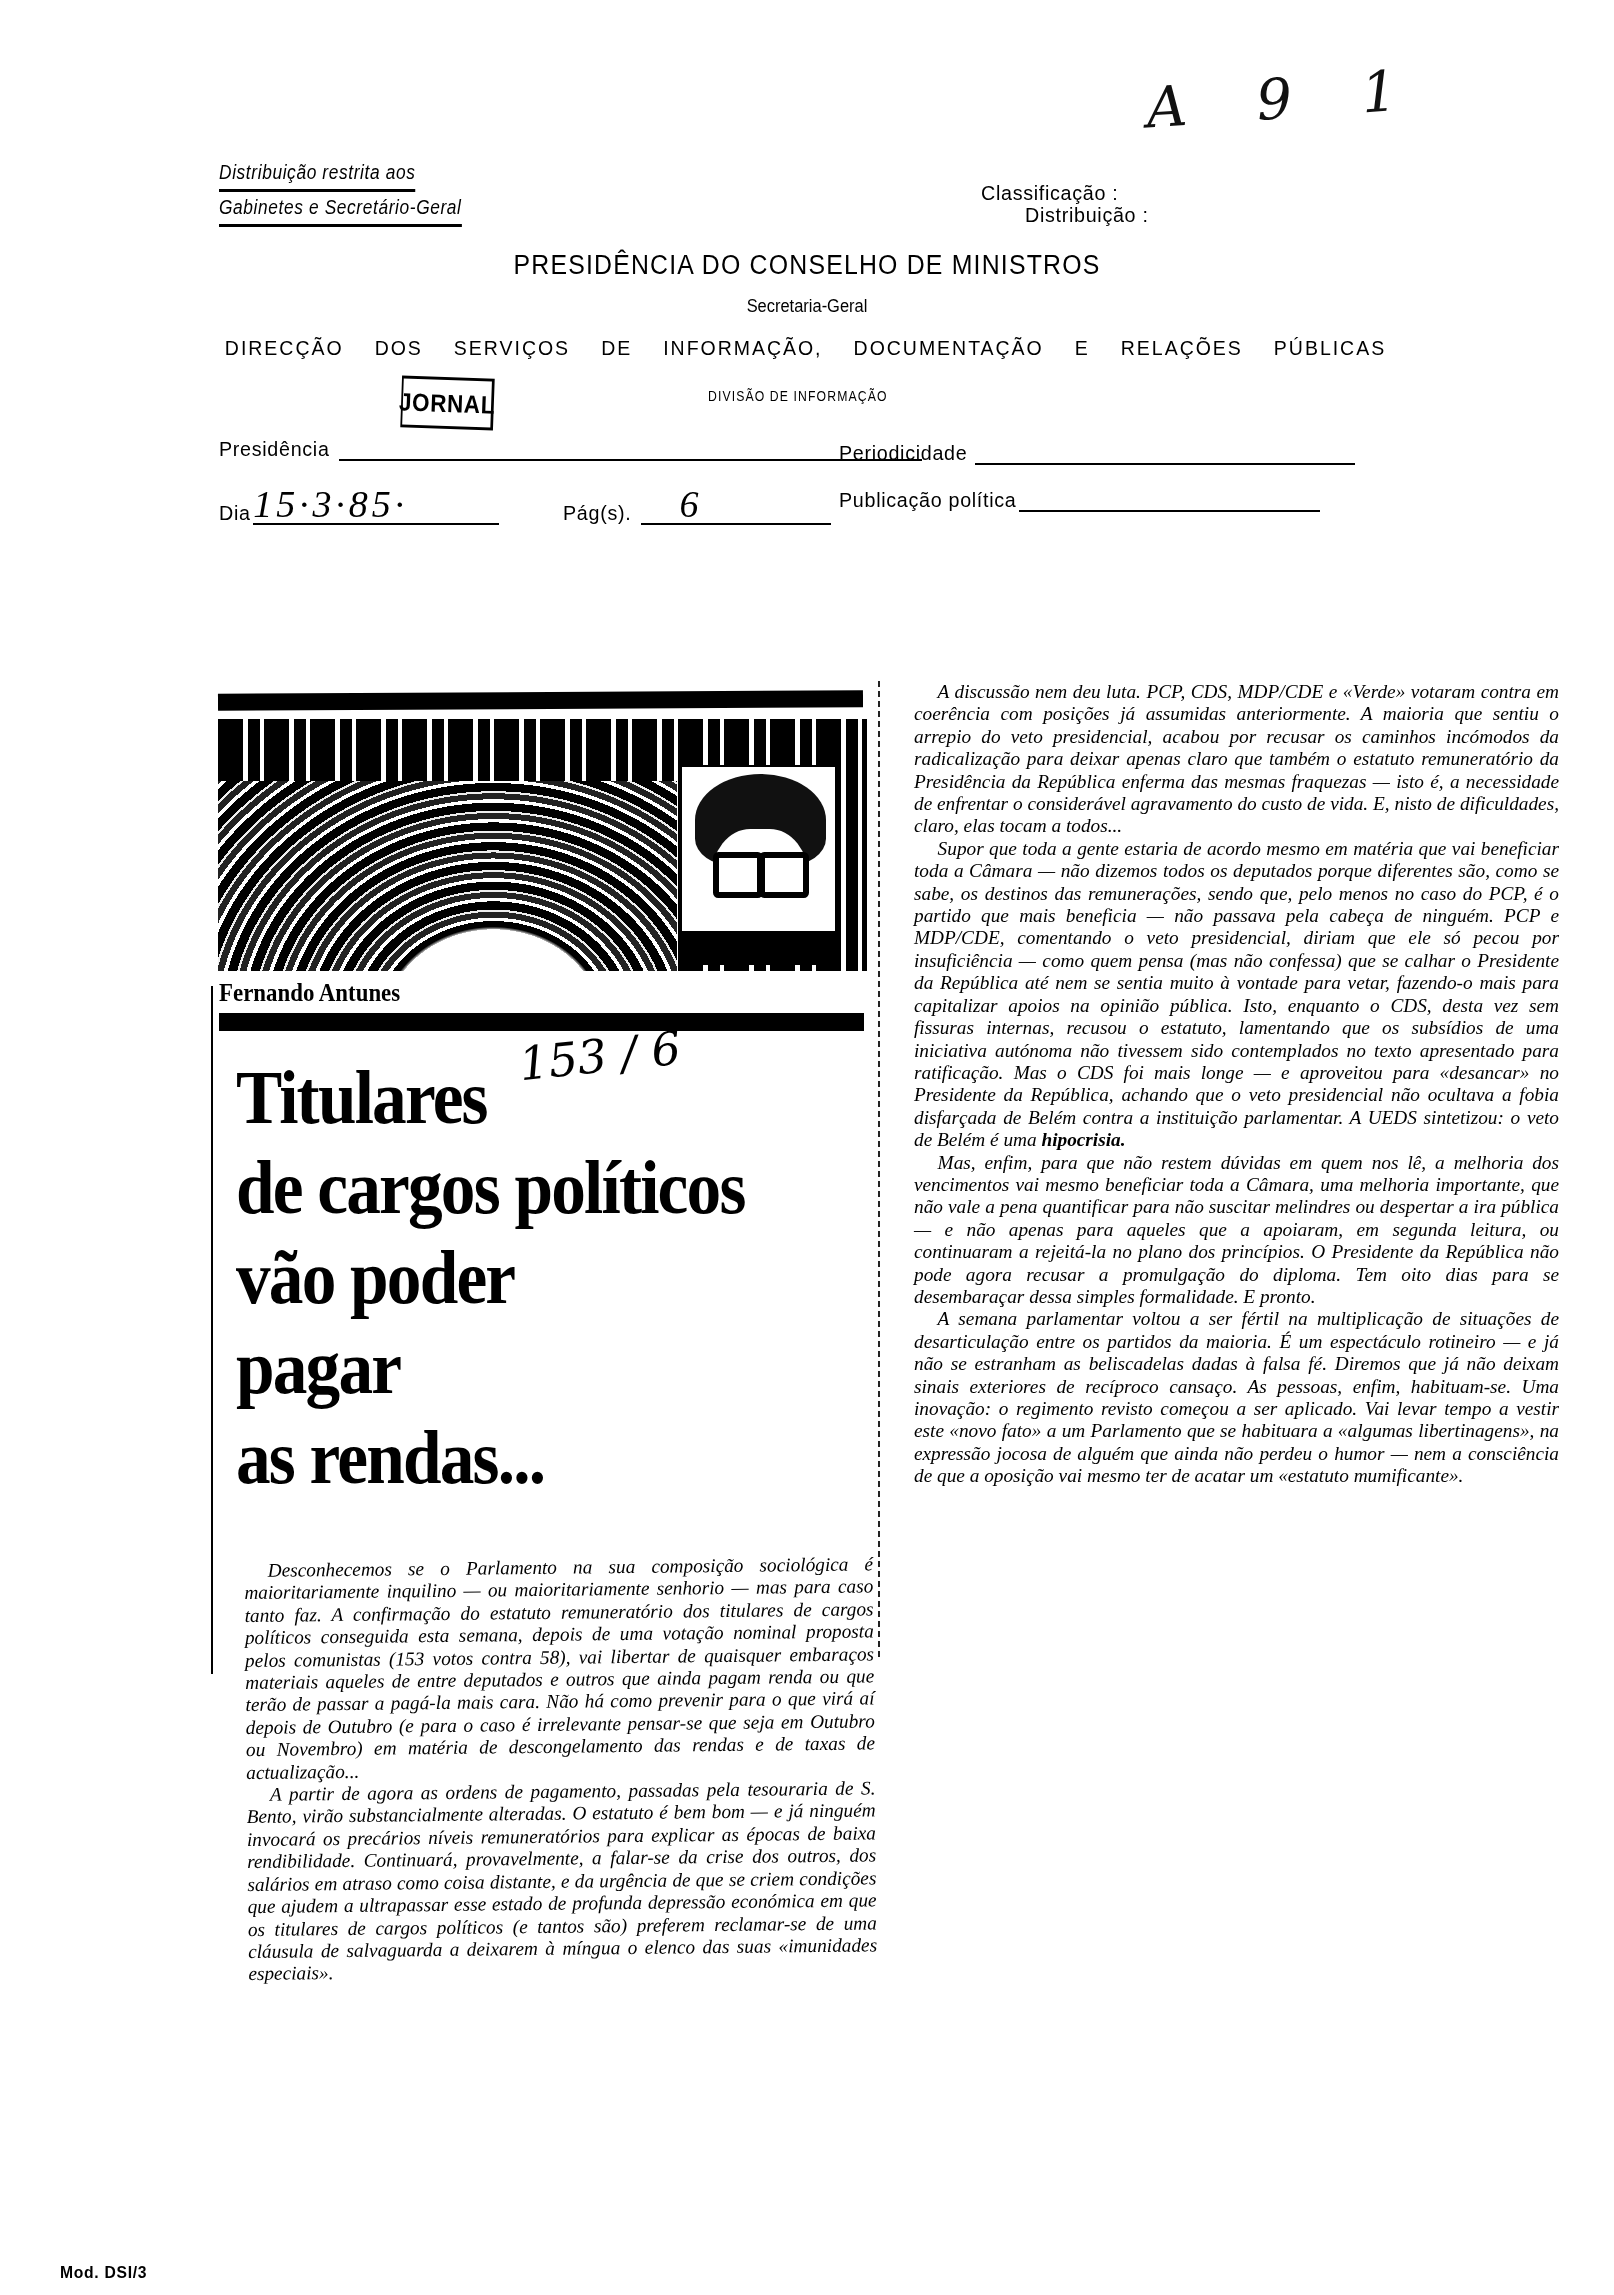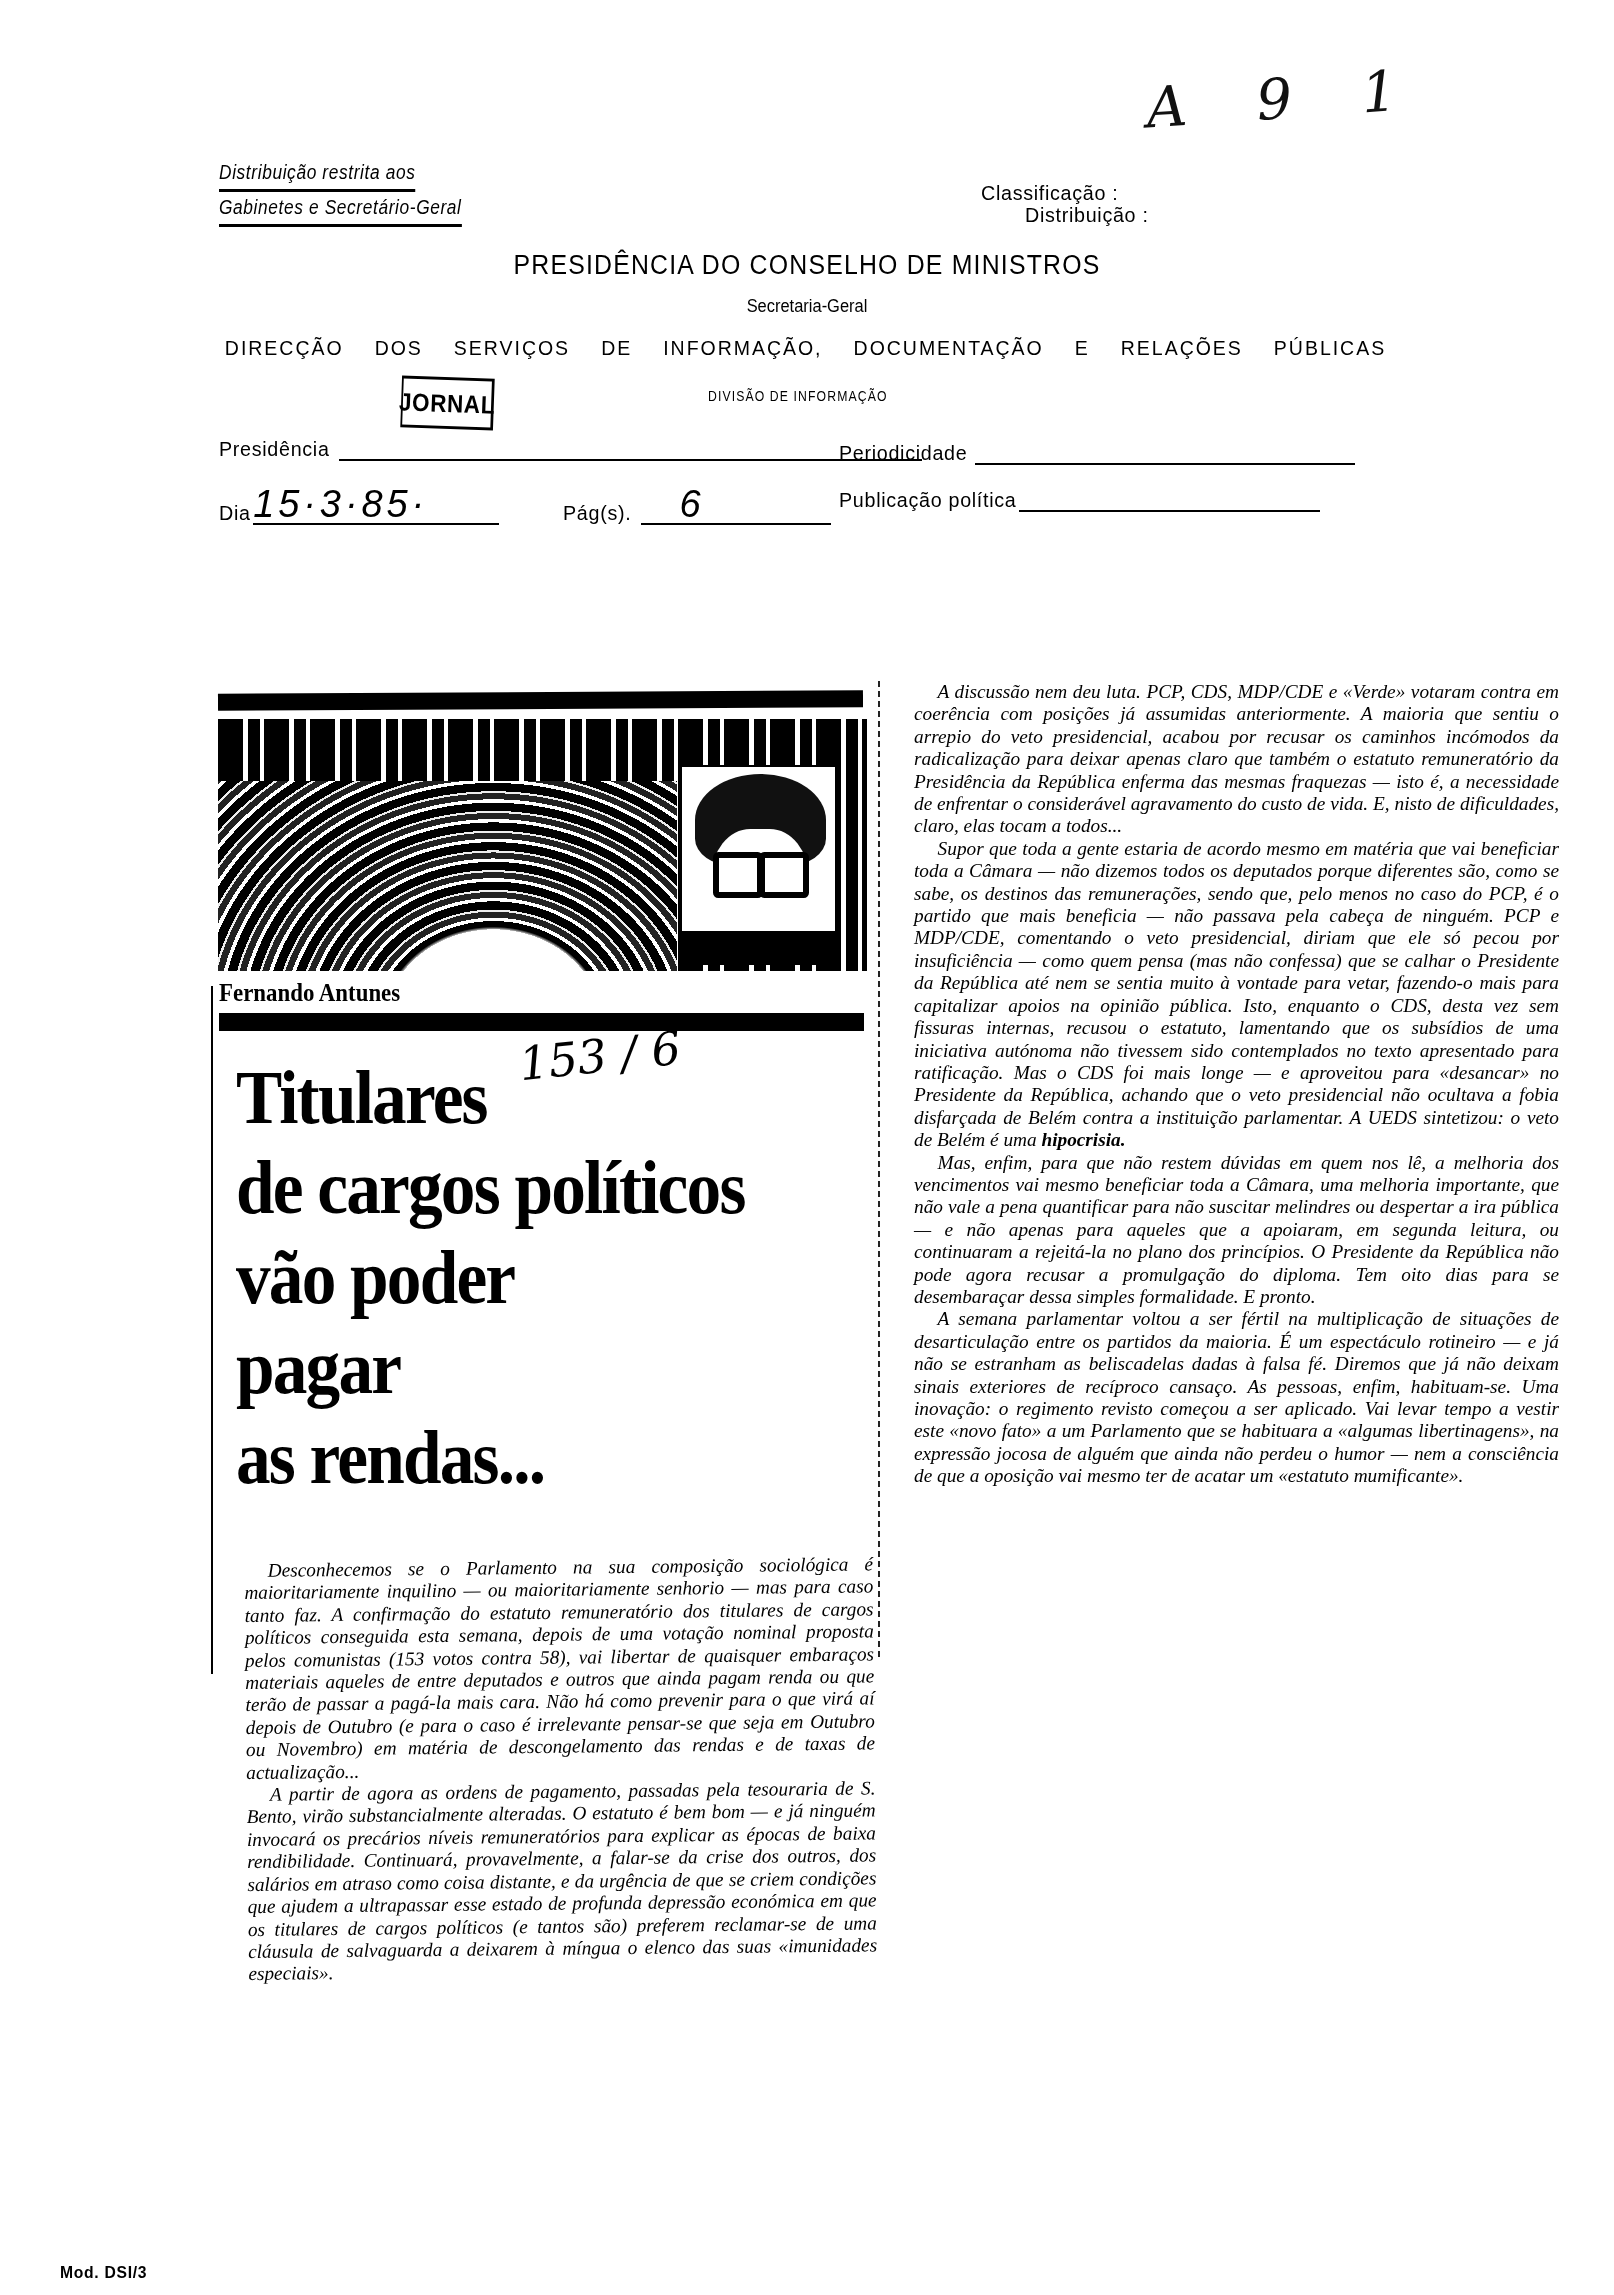--- a/index.html
+++ b/index.html
@@ -25,21 +25,21 @@
 
   .stamp { left: 396px; top: 377px; width: 98px; height: 46px; border: 3.9px solid #000; border-left-width: 2px; display: flex; align-items: center; justify-content: center; font-weight: bold; font-size: 25px; letter-spacing: 0.7px; transform: rotate(2deg) scaleX(0.9); }
 
   .field-row { display: flex; align-items: flex-end; }
   .field-line { border-bottom: 2px solid #000; height: 19.7px; }
   .pub-row { left: 219px; top: 438px; }
   .periodic-row { left: 839px; top: 442px; }
   .dia-row { left: 219px; top: 485px; }
   .pag-row { left: 563px; top: 485px; }
   .tend-row { left: 839px; top: 489px; }
-  .hand { font-family: Liberation Sans, sans-serif; font-style: italic; font-size: 38px; line-height: 1; letter-spacing: 3.9px; }
+  .hand { font-family: Liberation Serif, serif; font-style: italic; font-size: 38px; line-height: 1; letter-spacing: 3.9px; }
 
   
   .left-col { left: 211px; top: 685px; width: 658px; }
   .right-col { left: 914px; top: 681px; width: 645px; }
   .col-divider { left: 878px; top: 681px; width: 1.3px; height: 976px; border-left: 2px dashed #222; }
   .left-rule { left: 211px; top: 986px; width: 2px; height: 688px; background: #000; }
 
   .top-bar { position: absolute; left: 6.6px; top: 6.6px; width: 645px; height: 17px; background: #000; transform: rotate(-0.3deg); }
   .photo { position: absolute; left: 6.6px; top: 34px; width: 649px; height: 252px; background:
       repeating-linear-gradient(90deg, #000 0 25px, #fff 25px 30px, #000 30px 42px, #fff 42px 46px);

